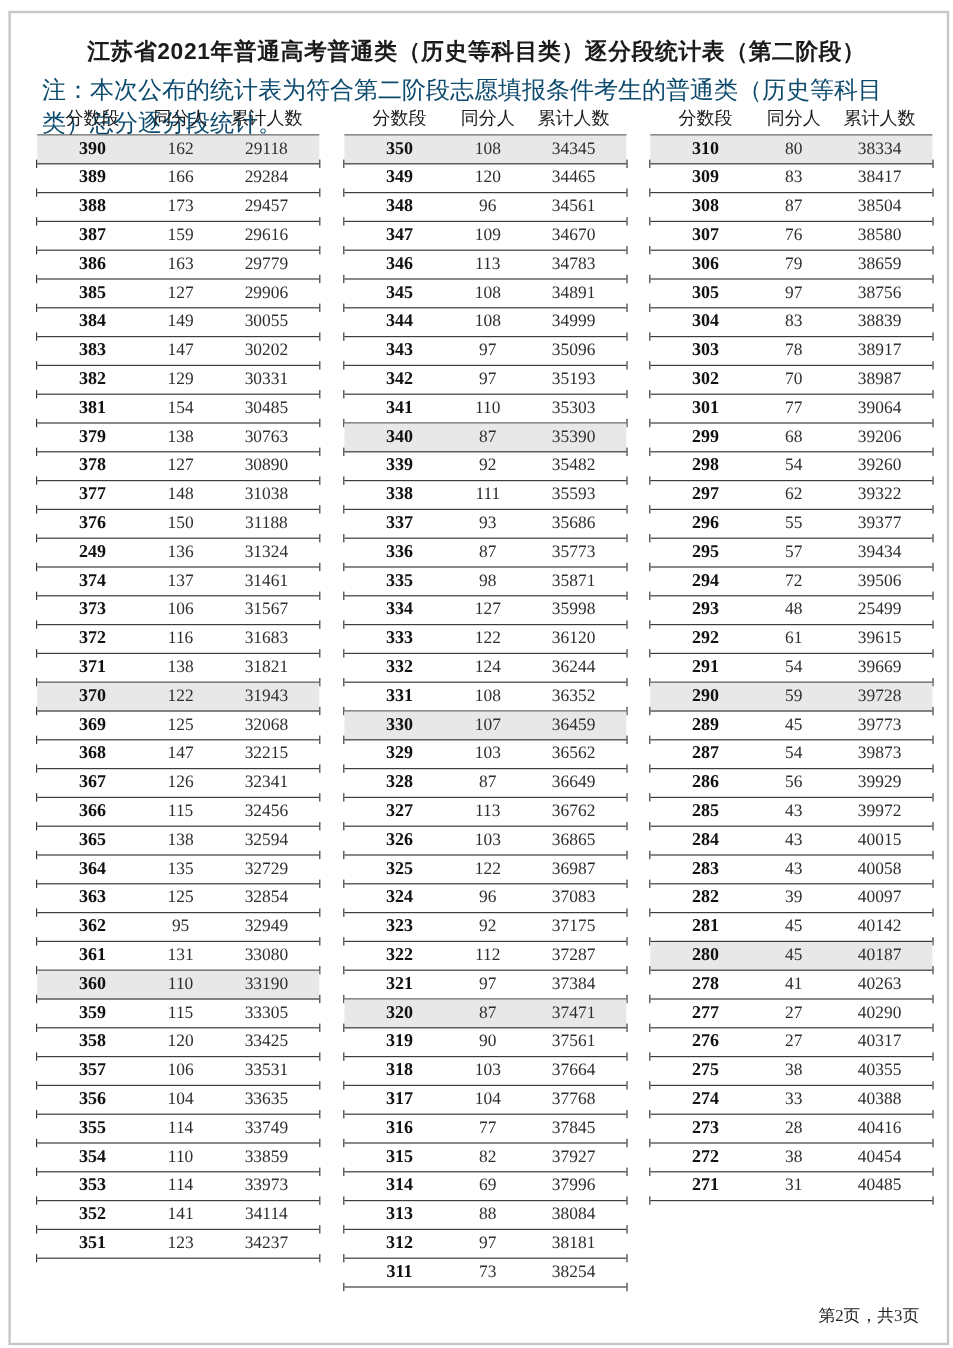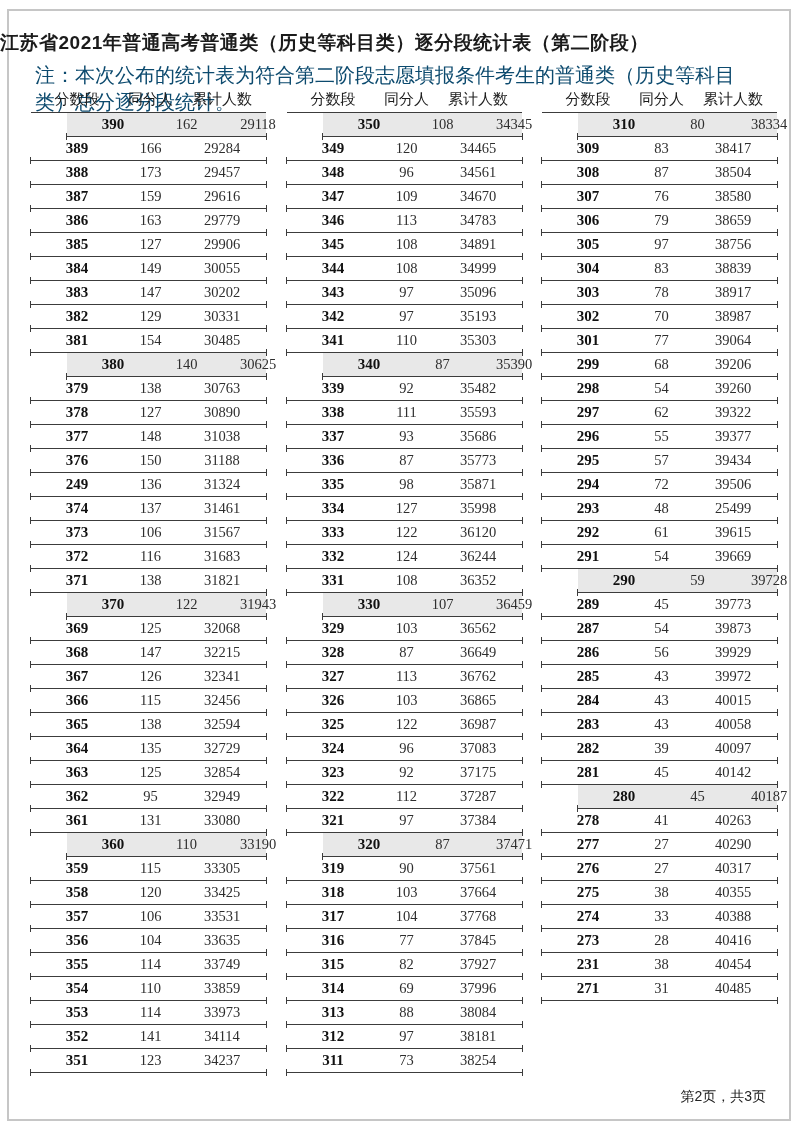--- a/index.html
+++ b/index.html
@@ -11,20 +11,21 @@
     font-family:"Liberation Serif","DejaVu Serif",serif;
     color:#1b1b1b;
   }
   .frame{
     position:absolute;left:7px;top:9px;right:3px;bottom:2px;
     border:2px solid #c6c6c6;
     pointer-events:none;
   }
   .title{
     position:absolute;top:30px;left:0;width:100%;
+    text-align:center;
     font-size:19px;font-weight:bold;
     font-family:"Liberation Sans","DejaVu Sans",sans-serif;
     letter-spacing:0.5px;
   }
   .note{
     position:absolute;top:62px;left:35px;width:724px;
     font-size:20px;
     font-family:Liberation Serif, serif;
     color:#0c4a6e;
   }
@@ -51,27 +52,27 @@
     align-items:center;
     border-bottom:1px solid #3c3c3c;
     font-size:14.5px;
   }
   .row::before,.row::after{
     content:"";position:absolute;width:1px;height:7px;
     background:#3c3c3c;bottom:-4px;
   }
   .row::before{left:-1px}
   .row::after{right:-1px}
-  .row.hl{background:var(--hl,#e8e8e8);margin-left:36px;}
+  .row.hl{background:var(--hl,#e8e8e8);}
   .cell{text-align:center;color:#2e2e2e;}
   .cell.c0{font-weight:bold;color:#111;font-size:15px;}
   .footer{
     position:absolute;right:28px;bottom:17px;
     font-size:14px;
-    font-family:Liberation Sans, sans-serif;
+    font-family:Liberation Serif, serif;
     color:#222;
   }
 </style>
 </head>
 <body>
 
 <div class="page">
   <div class="frame"></div>
 
   <div class="title">江苏省2021年普通高考普通类（历史等科目类）逐分段统计表（第二阶段）</div>
@@ -127,25 +128,20 @@
         <div class="row">
           <span class="cell c0">382</span>
           <span class="cell c1">129</span>
           <span class="cell c2">30331</span>
         </div>
         <div class="row">
           <span class="cell c0">381</span>
           <span class="cell c1">154</span>
           <span class="cell c2">30485</span>
         </div>
-        <div class="row hl">
-          <span class="cell c0">380</span>
-          <span class="cell c1">140</span>
-          <span class="cell c2">30625</span>
-        </div>
         <div class="row">
           <span class="cell c0">379</span>
           <span class="cell c1">138</span>
           <span class="cell c2">30763</span>
         </div>
         <div class="row">
           <span class="cell c0">378</span>
           <span class="cell c1">127</span>
           <span class="cell c2">30890</span>
         </div>
@@ -673,21 +669,21 @@
           <span class="cell c0">274</span>
           <span class="cell c1">33</span>
           <span class="cell c2">40388</span>
         </div>
         <div class="row">
           <span class="cell c0">273</span>
           <span class="cell c1">28</span>
           <span class="cell c2">40416</span>
         </div>
         <div class="row">
-          <span class="cell c0">231</span>
+          <span class="cell c0">272</span>
           <span class="cell c1">38</span>
           <span class="cell c2">40454</span>
         </div>
         <div class="row">
           <span class="cell c0">271</span>
           <span class="cell c1">31</span>
           <span class="cell c2">40485</span>
         </div>
       </div>
   </div>

